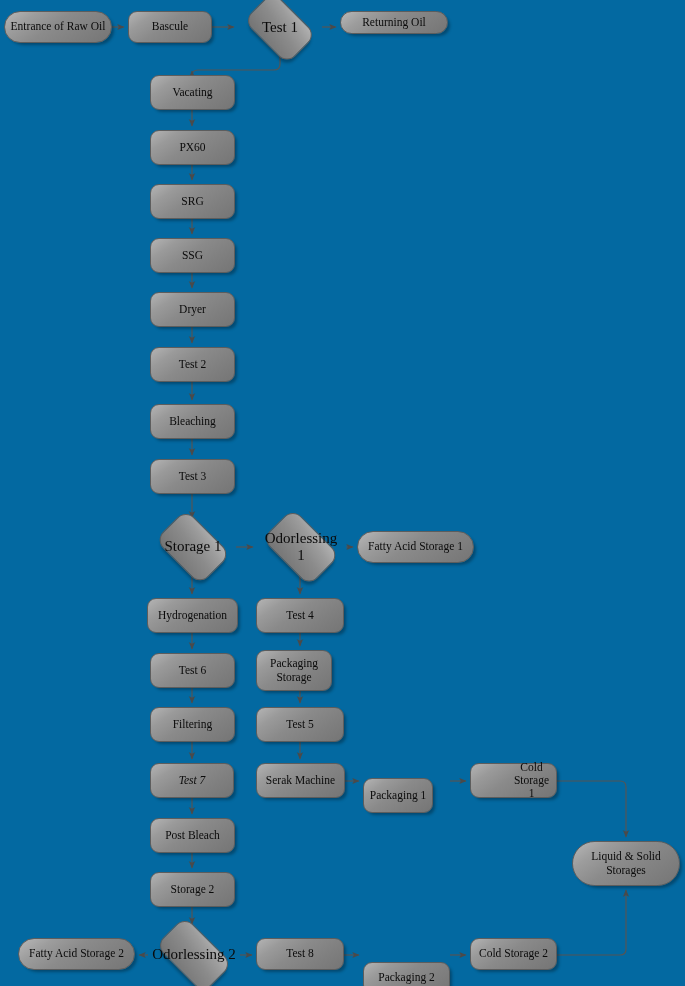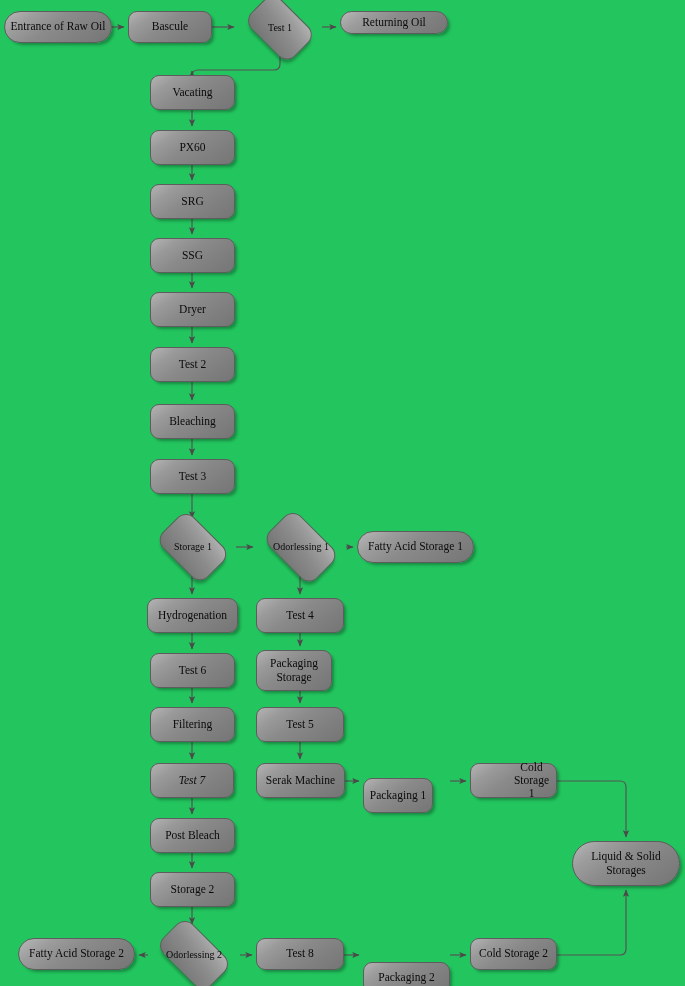--- a/index.html
+++ b/index.html
@@ -8,21 +8,21 @@
     padding: 0;
     background: #ffffff;
   }
   body {
     font-family: "Liberation Serif", "DejaVu Serif", serif;
   }
   #canvas {
     position: relative;
     width: 685px;
     height: 986px;
-    background: #22c55e;
+    background: #0369a1;
     overflow: hidden;
   }
   #edge-layer {
     position: absolute;
     left: 0;
     top: 0;
     width: 685px;
     height: 986px;
     pointer-events: none;
   }
@@ -69,21 +69,21 @@
     background: linear-gradient(190deg, #b4b4b4 0%, #9c9c9c 25%, #8b8b8b 50%, #7e7e7e 78%, #737373 100%);
     box-shadow: 3px 3px 3px -1px rgba(0,0,0,0.28);
   }
   .node .label {
     position: relative;
     z-index: 2;
     padding: 0 4px;
     white-space: pre-line;
   }
   .node.diamond .label {
-    font-size: 10px;
+    font-size: 15px;
   }
 </style>
 </head>
 <body>
 
 <div id="canvas">
 
   <svg id="edge-layer" width="685" height="986" viewBox="0 0 685 986" xmlns="http://www.w3.org/2000/svg">
     <defs>
       <marker id="arrowhead" markerWidth="7" markerHeight="7" refX="5.6" refY="3" orient="auto" markerUnits="strokeWidth">

